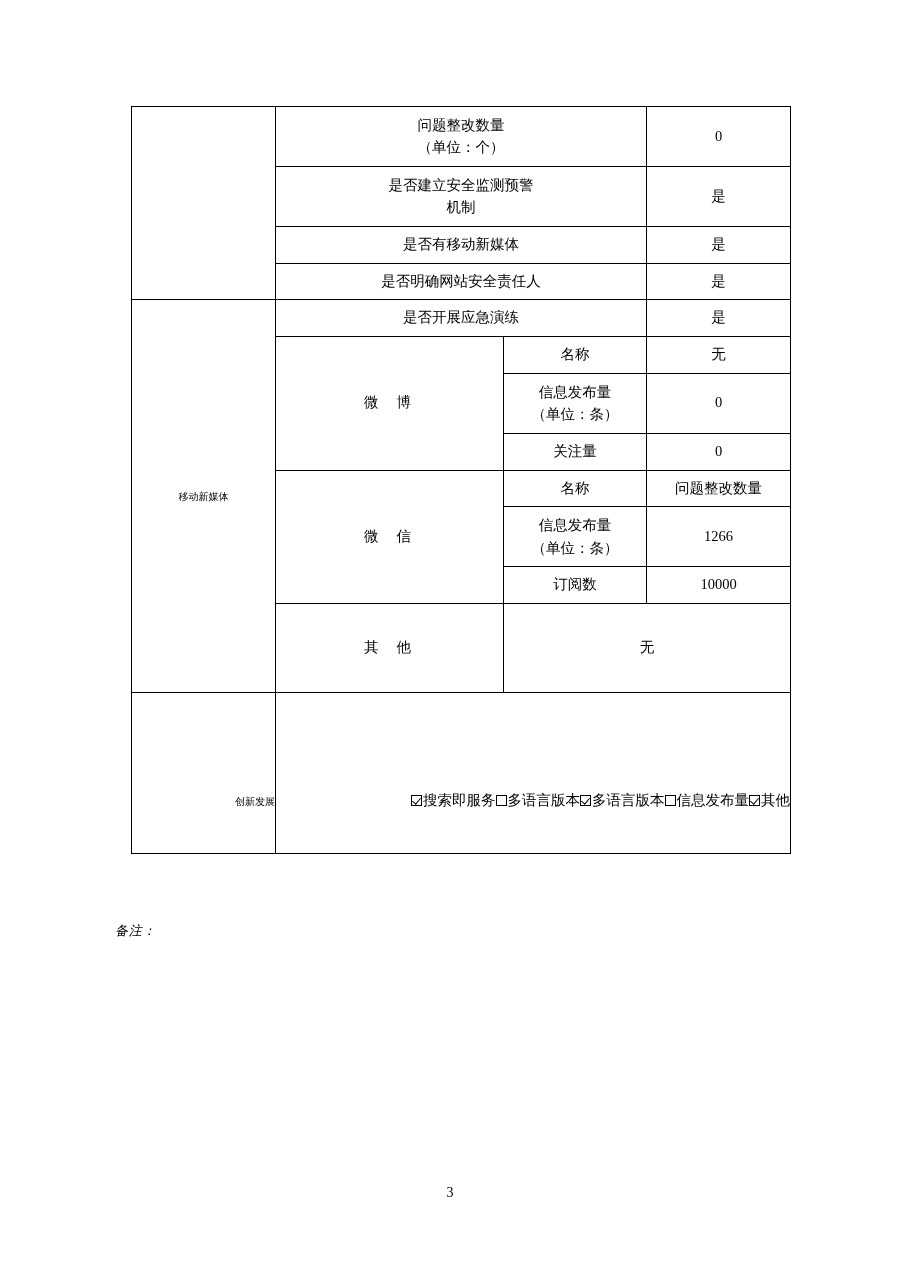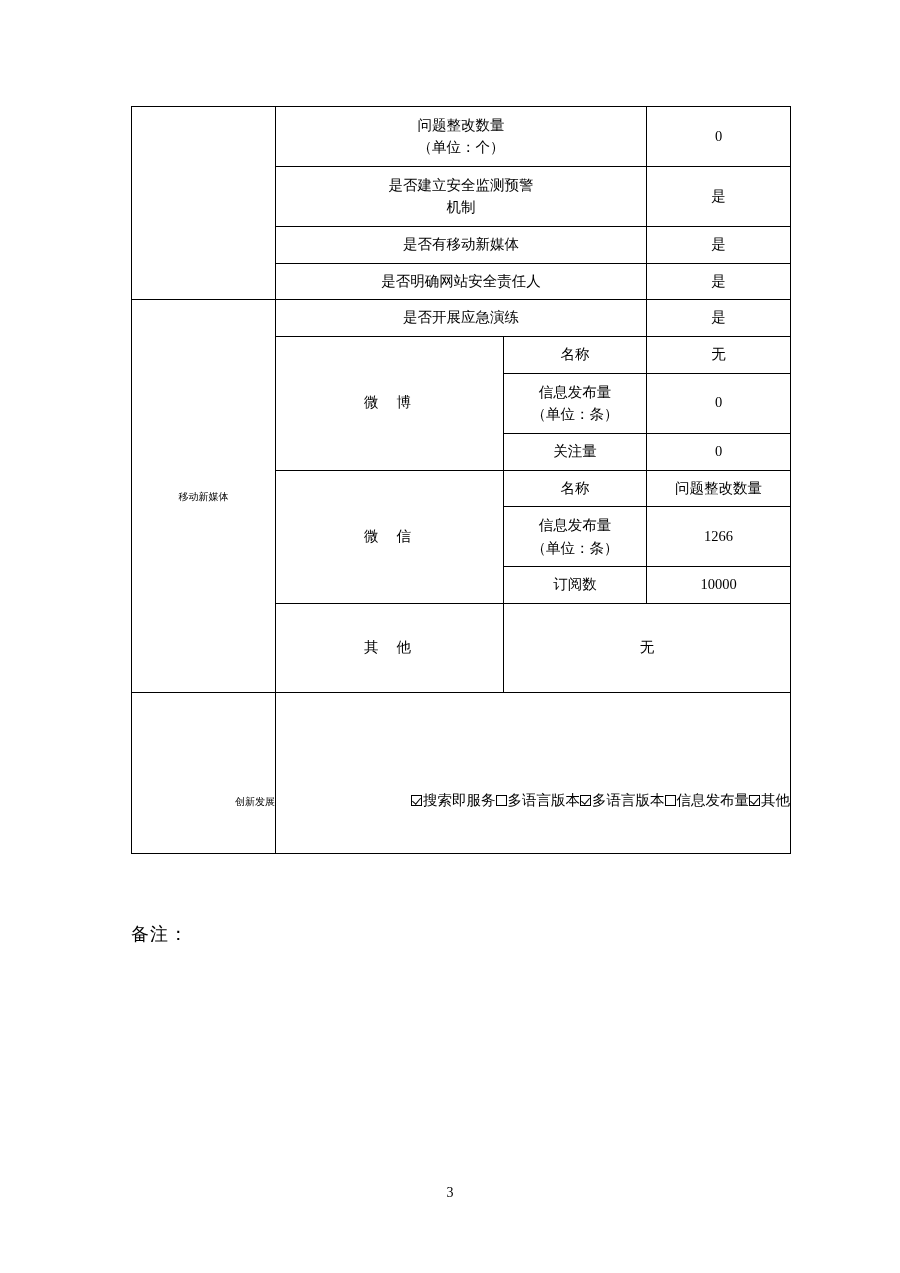--- a/index.html
+++ b/index.html
@@ -85,25 +85,26 @@
     border: solid #000;
     border-width: 0 1.4px 1.4px 0;
     transform: rotate(40deg);
   }
   .opt {
     margin-right: 0px;
     margin-top: 28px;
   }
   .remark {
     position: absolute;
-    left: 131px;
+    left: 115px;
     top: 922px;
-    font-size: 18px;
+    font-size: 13px;
     letter-spacing: 0.06em;
     font-family: "Liberation Serif", "DejaVu Serif", serif;
+    font-style: italic;
   }
   .page-number {
     position: absolute;
     left: 0;
     width: 900px;
     top: 1185px;
     text-align: center;
     font-size: 14px;
     font-family: "Liberation Serif", "DejaVu Serif", serif;
   }

